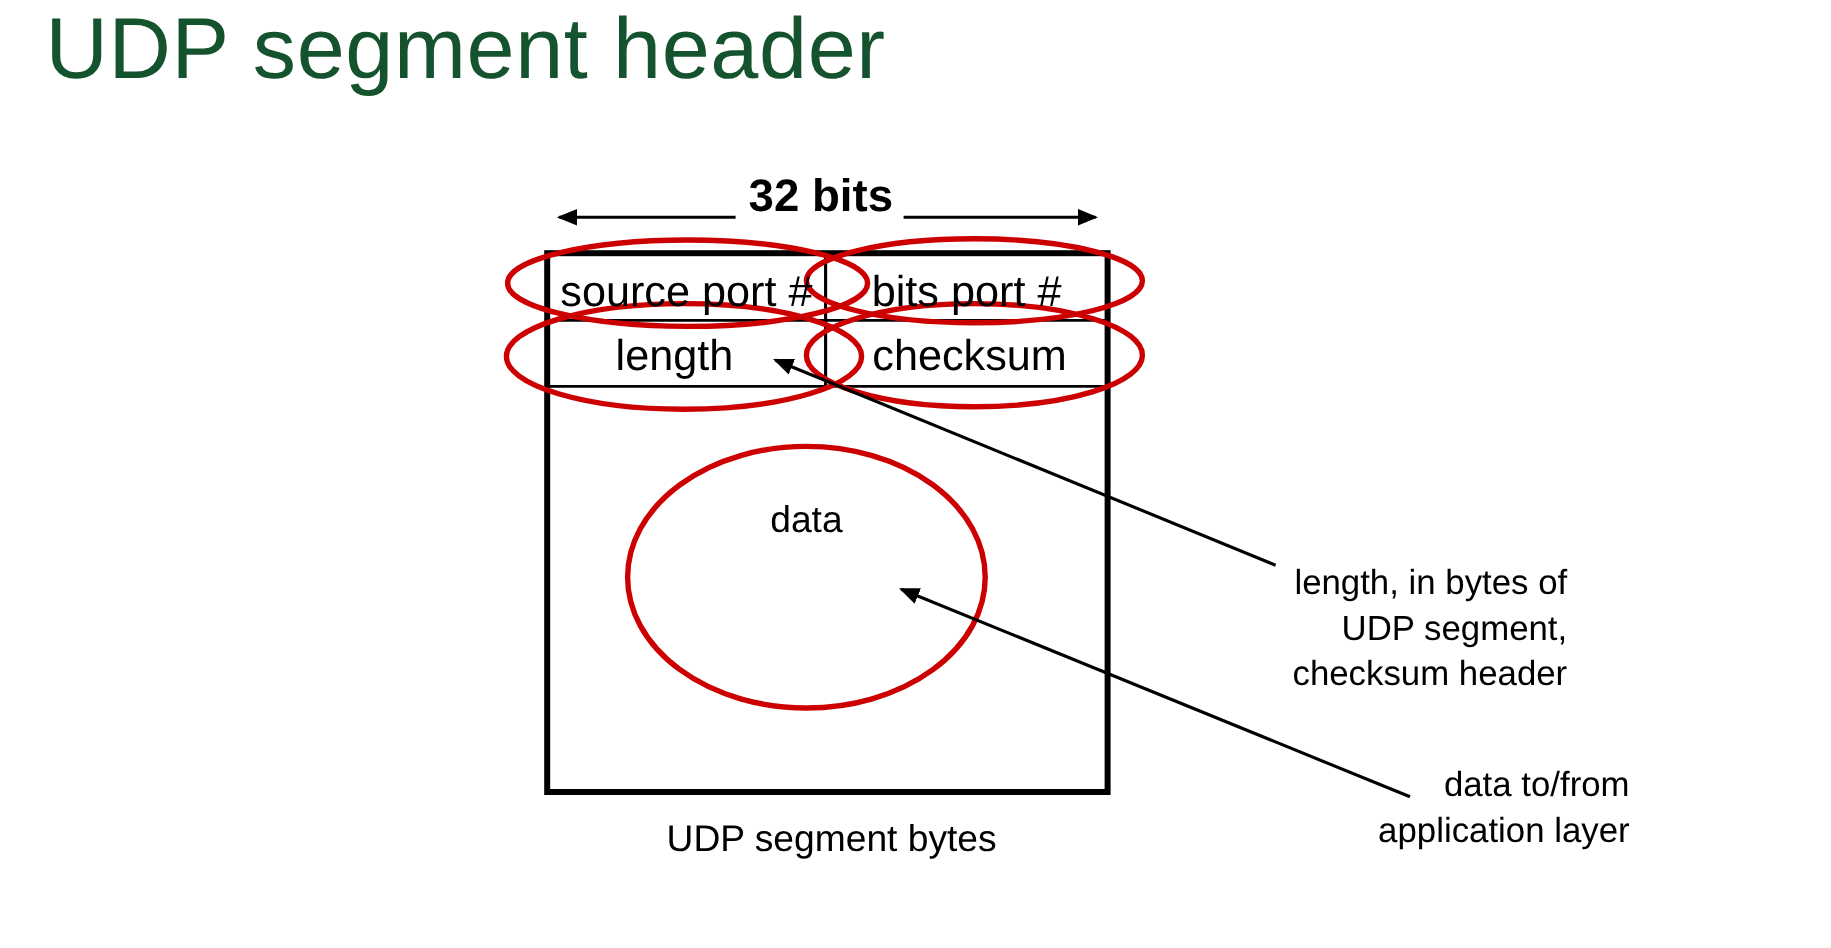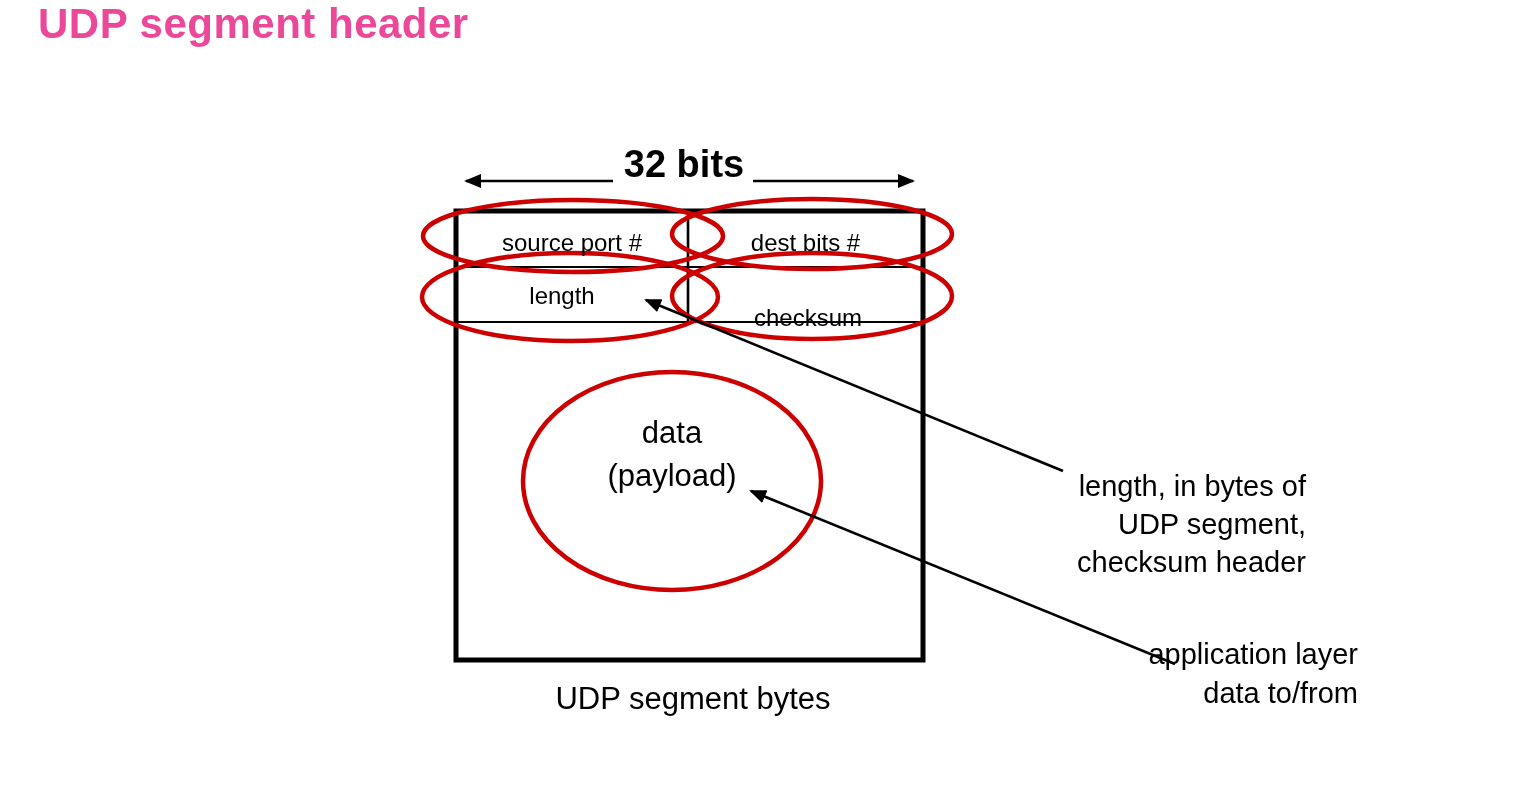--- a/index.html
+++ b/index.html
@@ -14,46 +14,46 @@
     overflow: hidden;
     font-family: "Liberation Sans", "DejaVu Sans", sans-serif;
     color: #000000;
   }
   .abs { position: absolute; }
 
   #slide-title {
     left: 38px;
     top: 0px;
     width: 760px;
-    font-size: 42px;
-    font-weight: 700;
+    font-size: 72px;
+    font-weight: 400;
     letter-spacing: 0.5px;
-    color: #ec4899;
+    color: #14532d;
     white-space: nowrap;
   }
 
   #diagram-svg {
     left: 0;
     top: 0;
     width: 1526px;
     height: 790px;
   }
 
   .label {
-    font-size: 24px;
+    font-size: 36px;
     line-height: 32px;
     text-align: center;
     white-space: nowrap;
   }
 
   #bits-label        { left: 584px; top: 148px; width: 200px; font-size: 38px; font-weight: bold; }
   #source-port-label { left: 456px; top: 227px; width: 232px; }
   #dest-port-label   { left: 688px; top: 227px; width: 235px; }
   #length-label      { left: 446px; top: 280px; width: 232px; }
-  #checksum-label    { left: 688px; top: 280px; width: 240px; margin-top: 22px; }
+  #checksum-label    { left: 688px; top: 280px; width: 240px; }
 
   #payload-label {
     left: 522px; top: 411px; width: 300px;
     font-size: 31px; line-height: 43px; text-align: center;
   }
 
   #caption-label {
     left: 493px; top: 681px; width: 400px;
     font-size: 31px; text-align: center; white-space: nowrap;
   }
@@ -93,33 +93,32 @@
 
   <line x1="1063" y1="471" x2="646" y2="300" stroke="#000000" stroke-width="2.6" marker-end="url(#arrow-head)"></line>
   <line x1="1175" y1="664" x2="751" y2="491" stroke="#000000" stroke-width="2.6" marker-end="url(#arrow-head)"></line>
 </svg>
 
 <h1 id="slide-title" class="abs" style="margin:0;">UDP segment header</h1>
 
 <div id="bits-label" class="abs label">32 bits</div>
 
 <div id="source-port-label" class="abs label">source port #</div>
-<div id="dest-port-label" class="abs label">dest bits #</div>
+<div id="dest-port-label" class="abs label">bits port #</div>
 <div id="length-label" class="abs label">length</div>
 <div id="checksum-label" class="abs label">checksum</div>
 
 <div id="payload-label" class="abs">
   <div>data</div>
-  <div>(payload)</div>
 </div>
 
 <div id="caption-label" class="abs">UDP segment bytes</div>
 
 <div id="length-note" class="abs note">
   <div>length, in bytes of</div>
   <div>UDP segment,</div>
   <div>checksum header</div>
 </div>
 
 <div id="data-note" class="abs note">
+  <div>data to/from</div>
   <div>application layer</div>
-  <div>data to/from</div>
 </div>
 
 </body></html>

